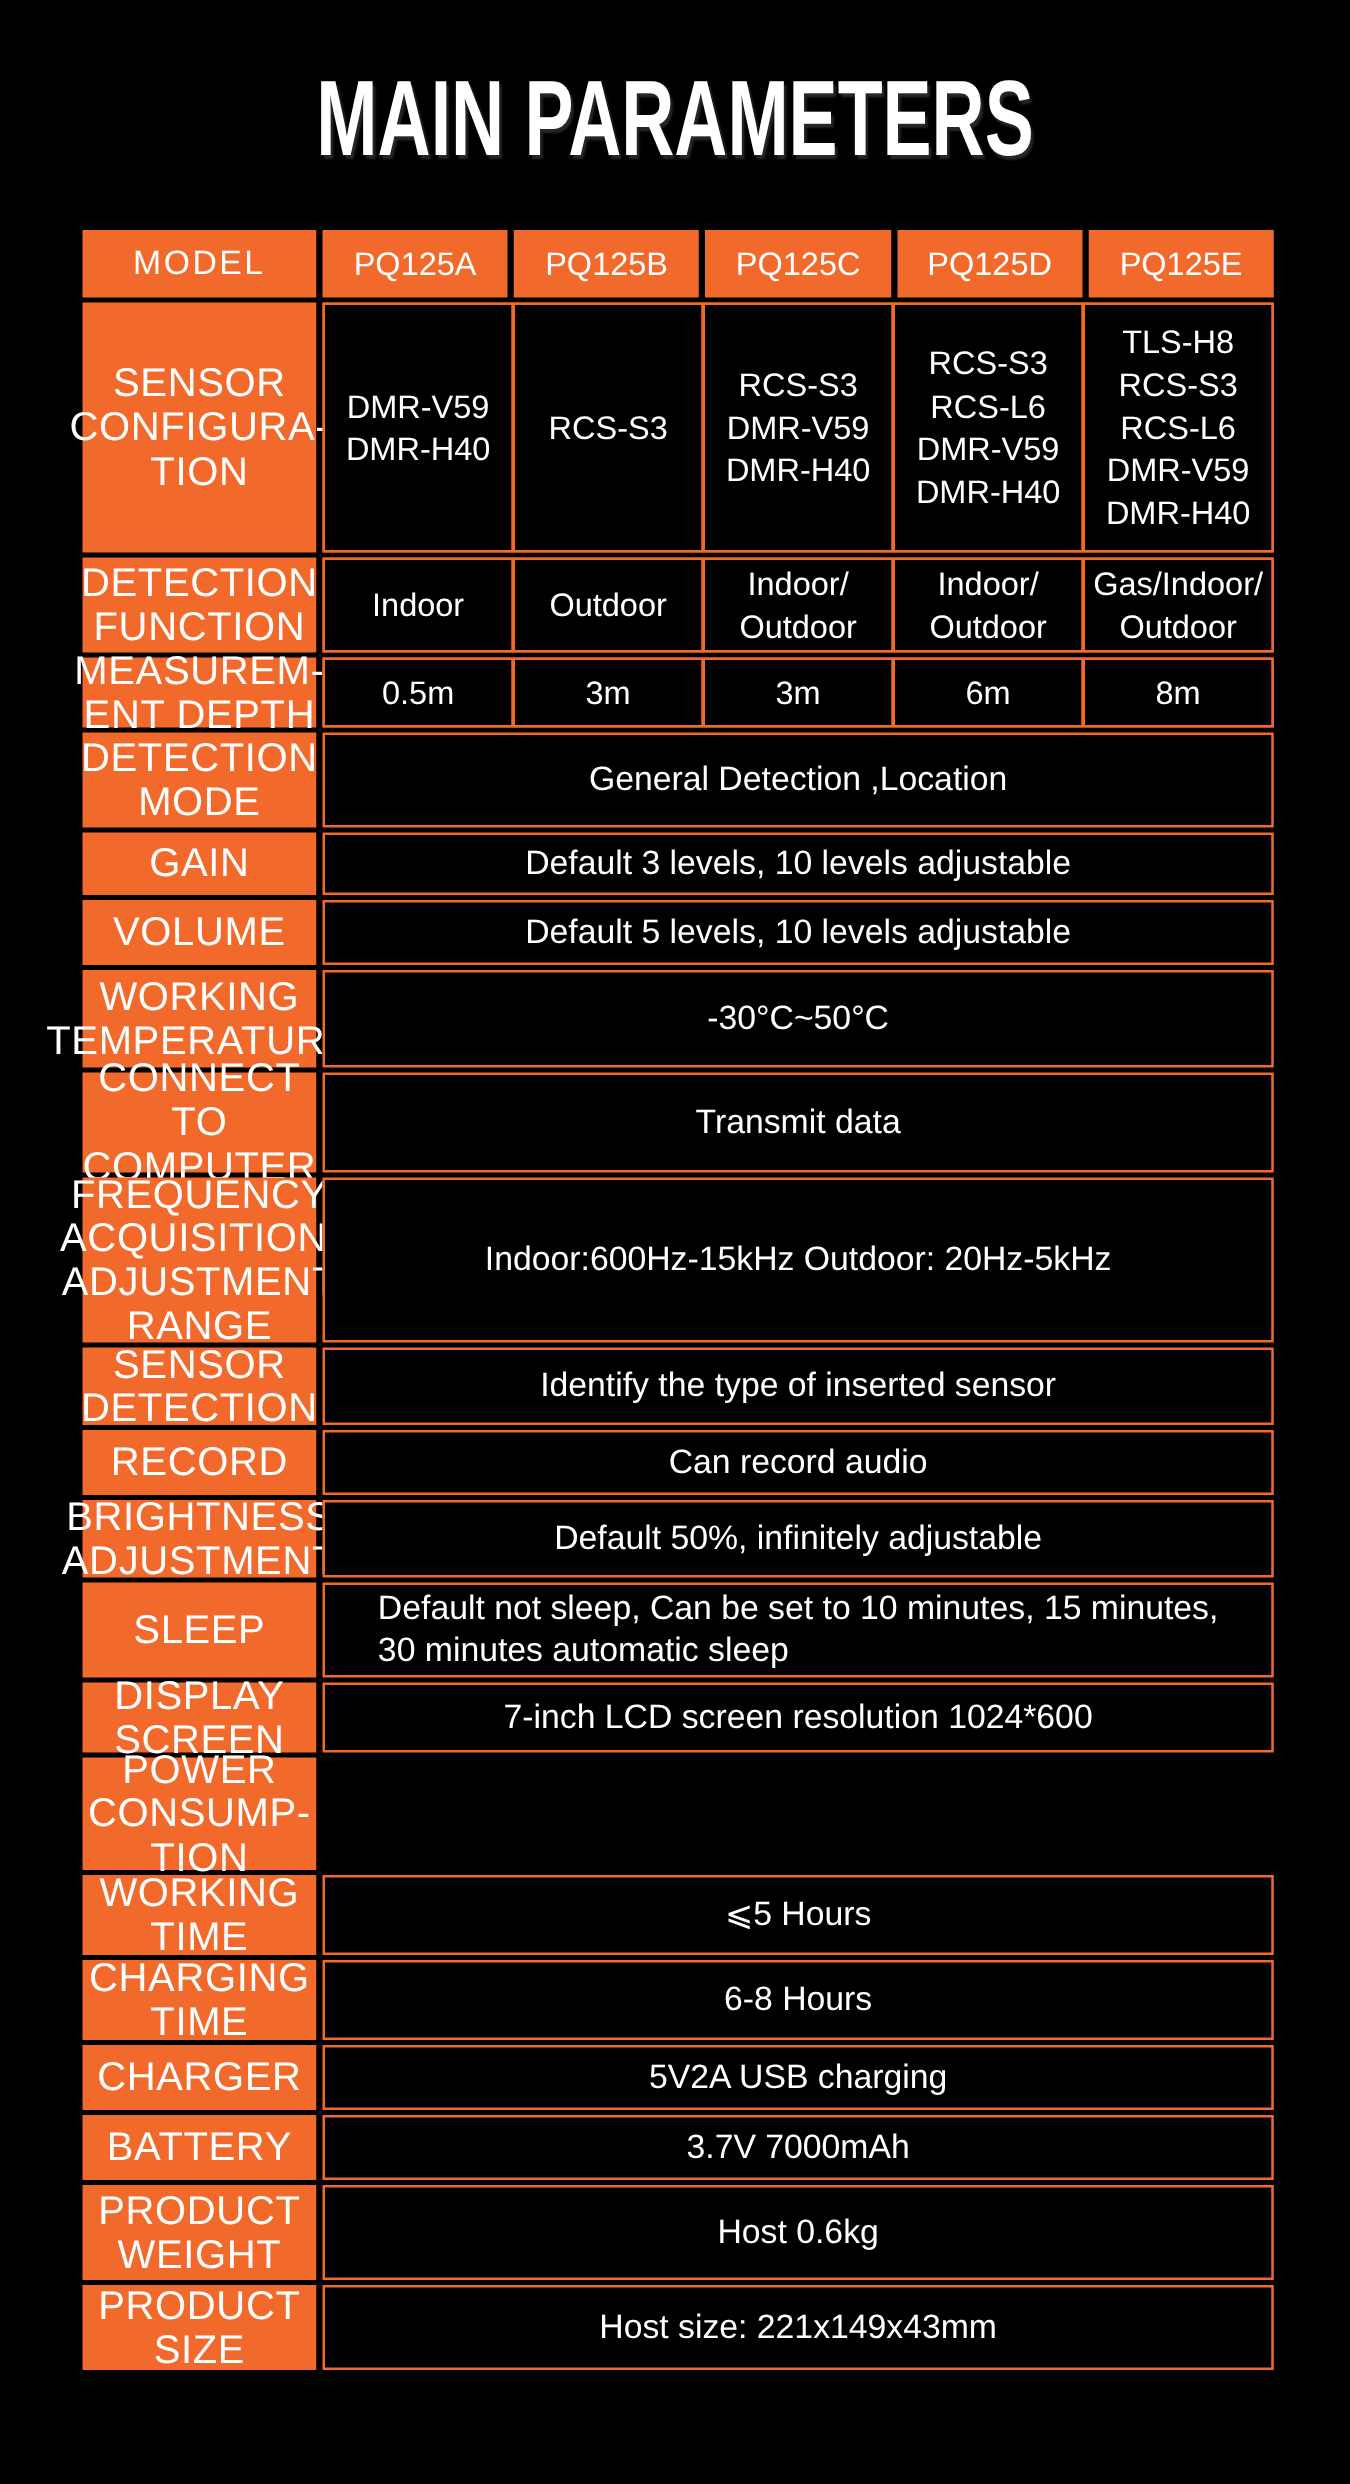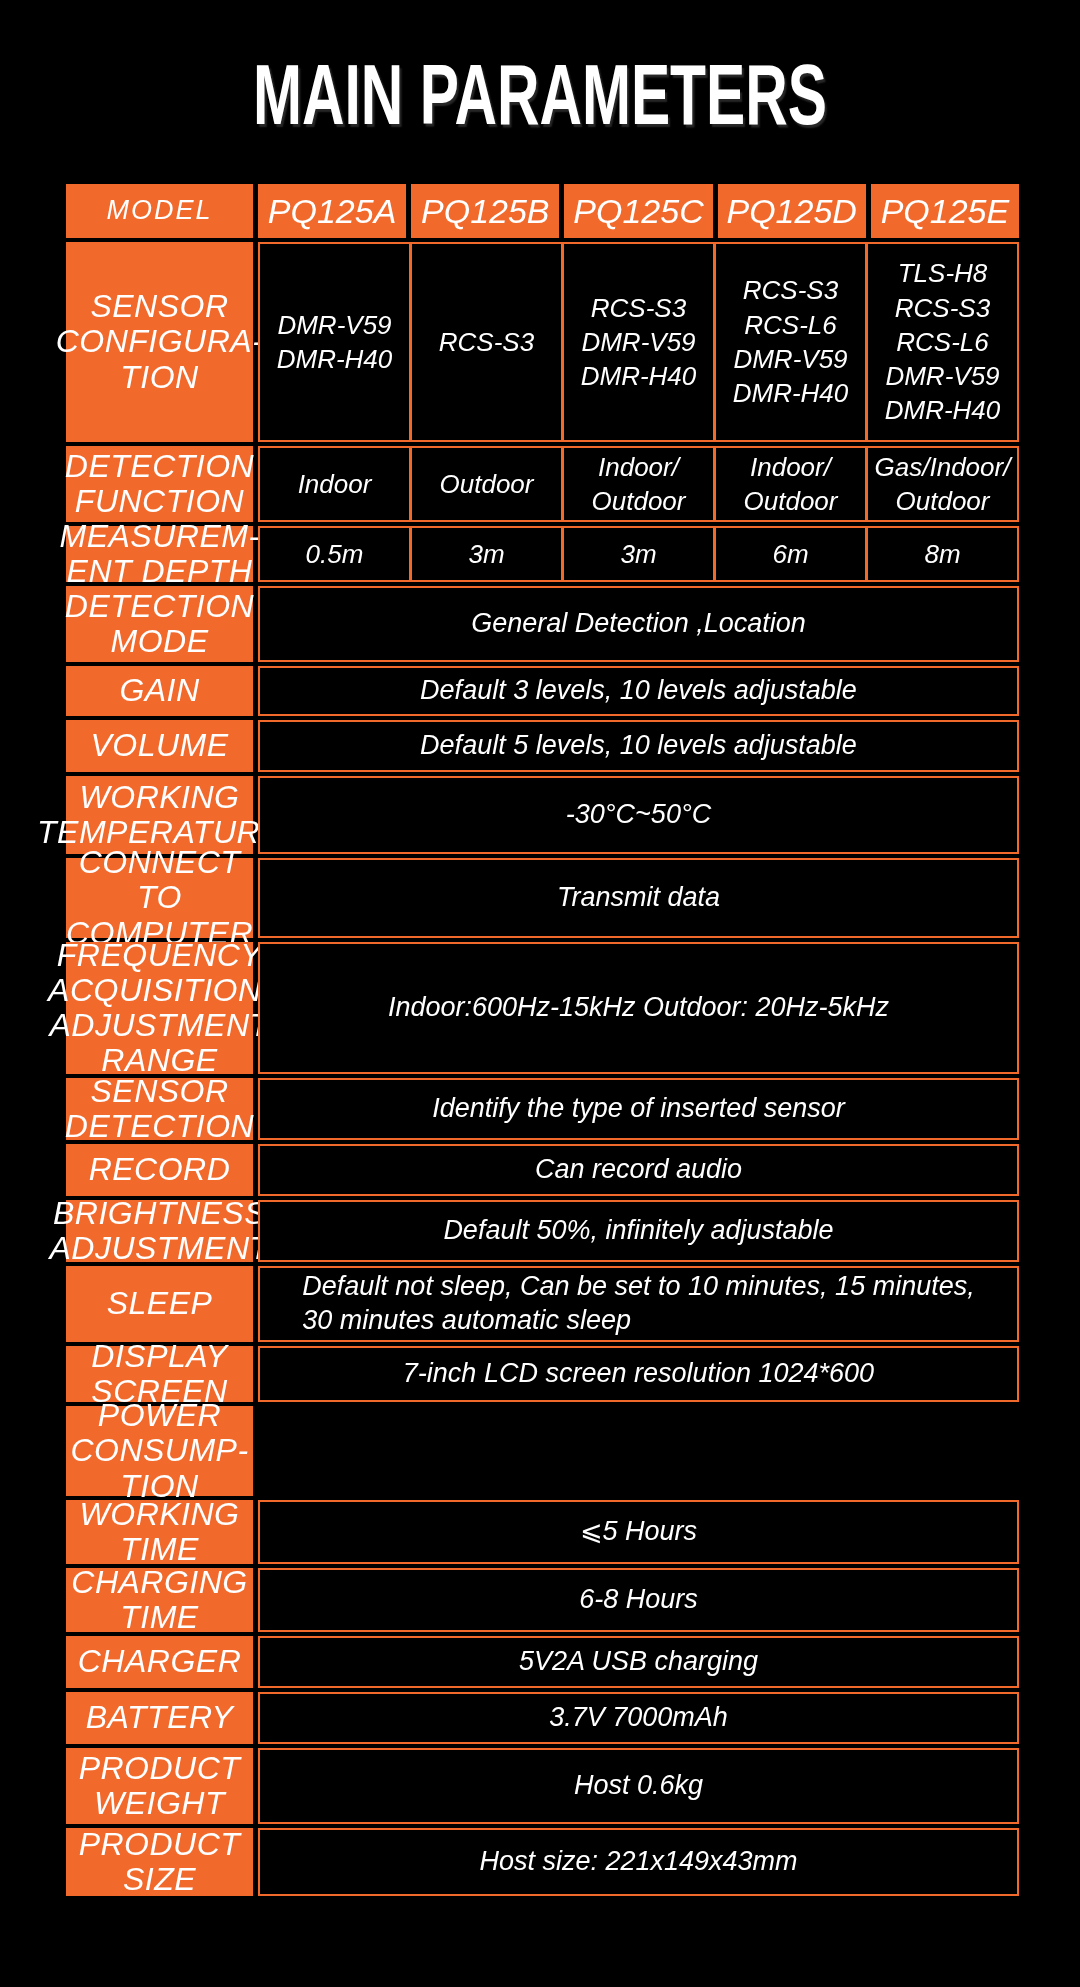--- a/index.html
+++ b/index.html
@@ -30,21 +30,20 @@
     transform:scaleX(0.70) scaleY(1.02);
     transform-origin:50% 50%;
     white-space:nowrap;
     text-shadow:3px 3px 2px rgba(130,130,130,0.30);
   }
 
   .spec-table{
     width:953px;
     margin-left:66px;
     margin-top:52px;
-    font-style:italic;
   }
   .row{
     display:flex;
     gap:5px;
     margin-bottom:4px;
   }
   .label-cell{
     width:187px;
     flex:0 0 187px;
     background:var(--orange);
@@ -59,21 +58,21 @@
   .corner-cell{font-size:27px;letter-spacing:2px;}
   .header-grid{
     flex:1;
     display:grid;
     grid-template-columns:repeat(5,1fr);
     gap:5px;
   }
   .model-cell{
     background:var(--orange);
     display:flex;align-items:center;justify-content:center;
-    font-size:34px;
+    font-size:26px;
     color:var(--text);
   }
   .matrix-grid{
     flex:1;
     display:grid;
     grid-template-columns:repeat(5,1fr);
     gap:3px;
     background:var(--orange);
     border:2px solid var(--orange);
   }

